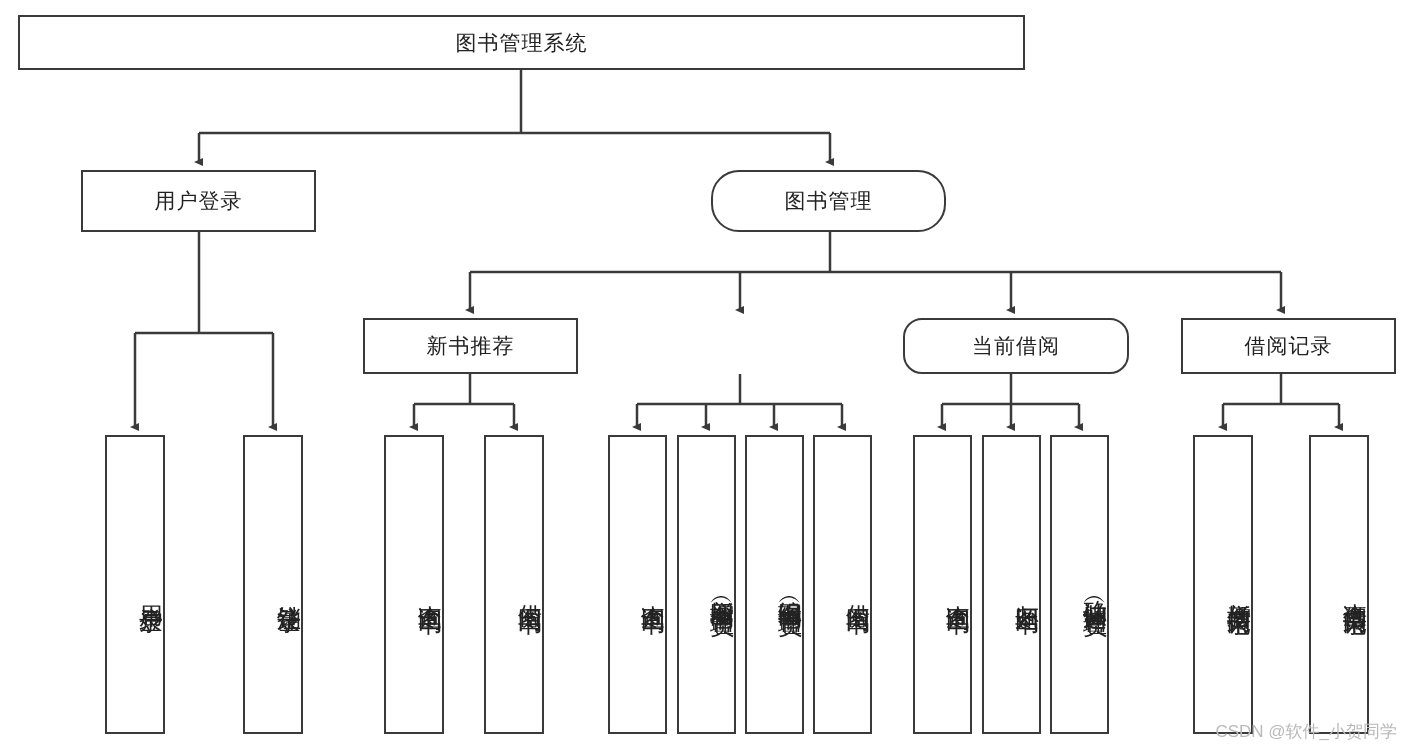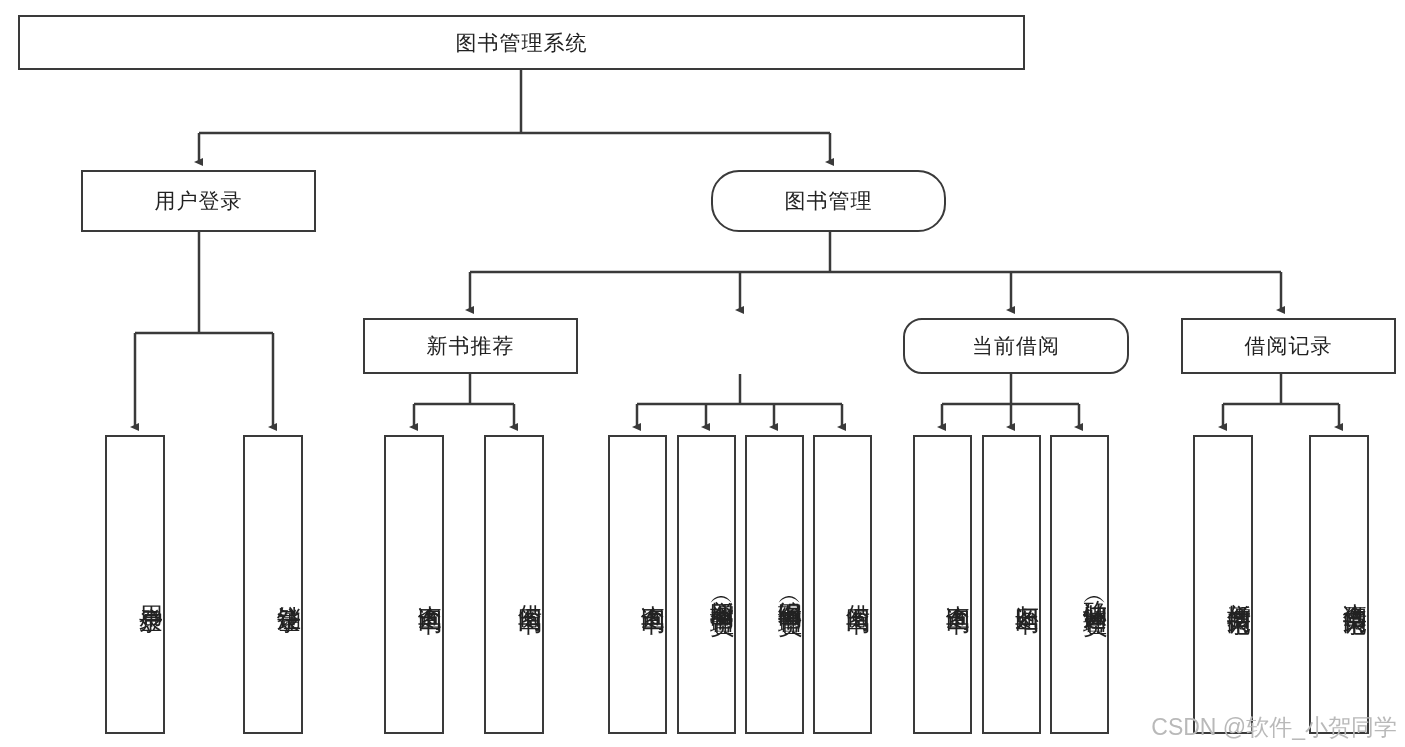--- a/index.html
+++ b/index.html
@@ -52,21 +52,21 @@
   }
   .node.vert span {
     writing-mode: vertical-rl;
     text-orientation: upright;
     display: block;
   }
   .watermark {
     position: absolute;
     right: 8px;
     bottom: 4px;
-    font-size: 23px;
+    font-size: 17px;
     color: #b9b9b9;
     z-index: 3;
     white-space: nowrap;
   }
 </style>
 </head>
 <body>
 
 <div id="canvas">
 

